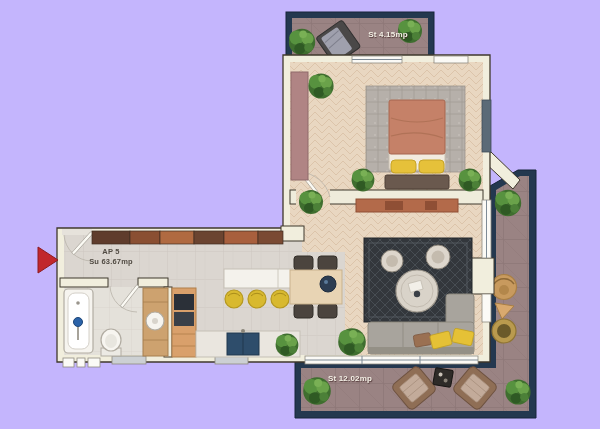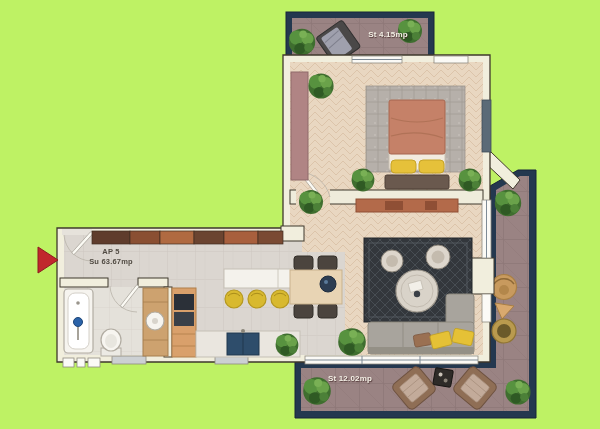--- a/index.html
+++ b/index.html
@@ -1,16 +1,16 @@
 <!DOCTYPE html>
 <html><head>
 <meta charset="utf-8">
 <style>
   html,body{margin:0;padding:0;background:#ffffff;}
-  #stage{position:relative;width:600px;height:429px;background:#bef264;overflow:hidden;}
+  #stage{position:relative;width:600px;height:429px;background:#c4b5fd;overflow:hidden;}
   svg{position:absolute;left:0;top:0;}
   .terr-label{fill:#f4f0e6;font:bold 8px "Liberation Sans",sans-serif;letter-spacing:.2px;
               text-shadow:.6px .9px 1px rgba(70,45,45,.85);}
   .in-label{fill:#514b43;font:bold 7.5px "Liberation Sans",sans-serif;letter-spacing:.2px;}
 </style>
 </head>
 <body>
 
 <div id="stage">
 <svg width="600" height="429" viewBox="0 0 600 429">

